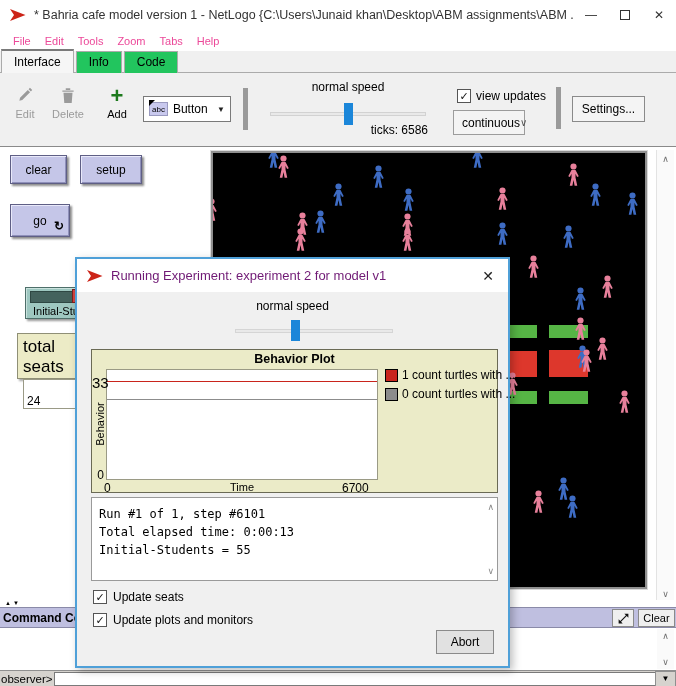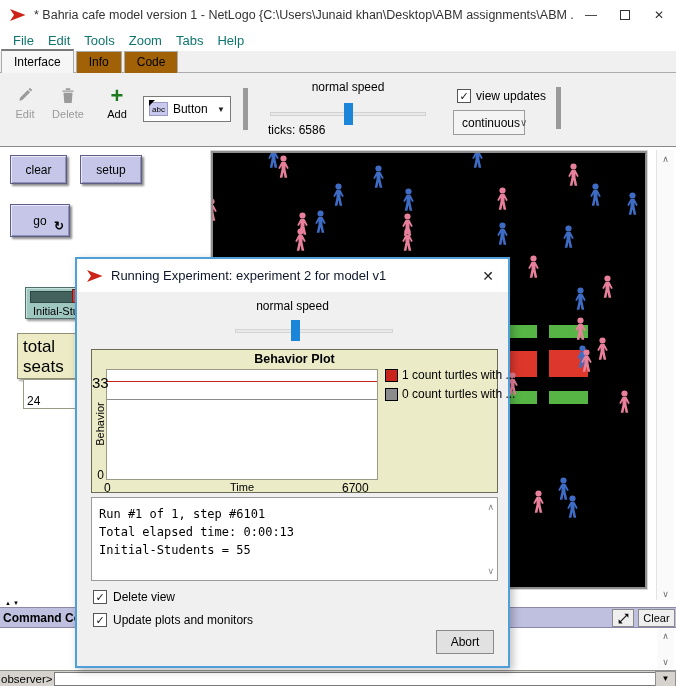--- a/index.html
+++ b/index.html
@@ -9,42 +9,42 @@
   
   .titlebar { position:absolute; left:0; top:0; width:676px; height:30px; background:#fff; display:flex; align-items:center; }
   .flag-icon { margin:0 7px 0 9px; }
   .title-text { font-size:12.5px; color:#333; white-space:nowrap; overflow:hidden; flex:1; }
   .win-btns { display:flex; align-items:center; height:100%; }
   .win-btn { width:34px; height:30px; display:flex; align-items:center; justify-content:center; color:#333; font-size:12px; }
   .max-box { width:10px; height:10px; border:1px solid #333; }
 
   
   .menubar { position:absolute; left:0; top:30px; width:676px; height:21px; background:#fff; display:flex; align-items:center; padding-left:6px; }
-  .menu-item { font-size:13px; padding:2px 7px; color:#0f766e; }
+  .menu-item { font-size:11px; padding:2px 7px; color:#ec4899; }
 
   
   .tabstrip { position:absolute; left:0; top:51px; width:676px; height:22px; background:#f0f0f0; border-bottom:1px solid #ababab; display:flex; align-items:flex-end; padding-left:1px; }
-  .tab { font-size:12px; padding:3px 12px 4px; border:1px solid #ababab; border-bottom:none; background:#a16207; margin-right:2px; position:relative; top:1px; }
+  .tab { font-size:12px; padding:3px 12px 4px; border:1px solid #ababab; border-bottom:none; background:#22c55e; margin-right:2px; position:relative; top:1px; }
   .tab.active { background:#f6f6f6; border-top:2px solid #7a7a7a; padding-top:4px; z-index:2; }
 
   
   .toolbar { position:absolute; left:0; top:73px; width:676px; height:74px; background:#f0f0f0; border-bottom:1px solid #8a8a8a; }
   .tool-btn { position:absolute; text-align:center; color:#9a9a9a; font-size:11px; }
   .tool-btn .glyph { display:block; height:22px; }
   .tool-add { color:#000; }
   .plus { color:#1d7a1d; font-size:22px; font-weight:bold; line-height:20px; }
   .widget-combo { position:absolute; left:143px; top:23px; width:88px; height:26px; background:#fff; border:1px solid #7a7a7a; display:flex; align-items:center; padding:0 5px; }
   .abc-chip { background:#c9c9ee; border:1px solid #9a9ac0; font-size:8px; padding:2px 2px 1px; margin-right:5px; position:relative; }
   .abc-chip::before { content:""; position:absolute; left:-1px; top:-3px; border:3px solid transparent; border-top-color:#000; border-left-color:#000; }
   .combo-caret { margin-left:auto; font-size:8px; color:#222; }
   .tb-sep { position:absolute; width:5px; height:42px; background:#9a9a9a; }
   .speed-label { position:absolute; left:268px; top:7px; width:160px; text-align:center; font-size:12px; }
   .speed-track { position:absolute; left:270px; top:39px; width:156px; height:4px; background:#e9e9e9; border:1px solid #d2d2d2; }
   .speed-thumb { position:absolute; width:9px; height:22px; background:#1b86d9; }
-  .ticks-label { position:absolute; left:268px; top:50px; width:160px; text-align:left; font-size:12px; }
+  .ticks-label { position:absolute; left:268px; top:50px; width:160px; text-align:right; font-size:12px; }
   .chk { display:inline-block; width:14px; height:14px; background:#fff; border:1px solid #555; text-align:center; line-height:13px; font-size:11px; color:#111; }
   .view-updates { position:absolute; left:457px; top:16px; display:flex; align-items:center; gap:5px; font-size:12px; }
   .cont-combo { position:absolute; left:453px; top:37px; width:72px; height:25px; background:#f4f4f4; border:1px solid #9c9c9c; display:flex; align-items:center; padding:0 8px; font-size:12px; }
   .settings-btn { position:absolute; left:572px; top:23px; width:73px; height:26px; background:#f4f4f4; border:1px solid #8a8a8a; font-size:12px; display:flex; align-items:center; justify-content:center; }
 
   
   .interface { position:absolute; left:0; top:148px; width:676px; height:459px; background:#fff; }
 
   .nl-btn { position:absolute; background:#c5c6e8; border:1px solid #5f5f85; box-shadow:inset 1px 1px 0 #e9e9fa, inset -1px -1px 0 #8f90ba, 2px 2px 2px rgba(0,0,0,.45); display:flex; align-items:center; justify-content:center; font-size:12px; color:#000; }
   .forever-glyph { position:absolute; right:5px; bottom:3px; font-size:12px; font-weight:bold; }
@@ -79,21 +79,21 @@
   .cc-scroll { position:absolute; left:657px; top:1px; width:17px; height:40px; background:#fafafa; }
   .cc-scroll .arr { position:absolute; left:0; width:100%; text-align:center; color:#707070; font-size:9px; }
   .cc-prompt { position:absolute; left:0; top:522px; width:676px; height:16px; background:#d6d3ce; border-top:1px solid #8f8f8f; display:flex; align-items:center; }
   .prompt-label { font-size:11.5px; padding:0 2px 0 1px; white-space:nowrap; }
   .prompt-input { flex:1; height:14px; background:#fff; border:1px solid #7a7a7a; border-right:none; font-size:11px; padding:0 3px; font-family:"Liberation Sans",sans-serif; }
   .prompt-drop { width:21px; height:16px; background:#d6d3ce; border:1px solid #8f8f8f; font-size:8px; display:flex; align-items:center; justify-content:center; }
 
   
   .dialog { position:absolute; left:75px; top:257px; width:435px; height:411px; background:#f0f0f0; border:2px solid #4fa0d8; z-index:50; box-shadow:3px 3px 8px rgba(0,0,0,.25); }
   .dlg-titlebar { position:absolute; left:0; top:0; width:100%; height:33px; background:#fff; display:flex; align-items:center; }
-  .dlg-title { font-size:13px; color:#0f172a; }
+  .dlg-title { font-size:13px; color:#701a75; }
   .dlg-close { margin-left:auto; padding:0 14px; font-size:14px; color:#222; }
   .dlg-speed-label { position:absolute; left:0; top:40px; width:100%; text-align:center; font-size:12px; }
   .dlg-track { position:absolute; left:158px; top:70px; width:158px; height:4px; background:#e9e9e9; border:1px solid #d5d5d5; }
   .dlg-thumb { position:absolute; left:214px; top:61px; width:9px; height:21px; background:#1b86d9; }
 
   .plot-panel { position:absolute; left:14px; top:90px; width:407px; height:144px; background:#ebebc8; border:1px solid #6a6a55; }
   .plot-title { position:absolute; left:0; top:2px; width:100%; text-align:center; font-weight:bold; font-size:12.5px; }
   .plot-area { position:absolute; left:14px; top:19px; width:272px; height:111px; background:#fff; border:1px solid #9a9a85; }
   .plot-line { position:absolute; left:0; width:100%; height:1px; }
   .ytick-top { position:absolute; left:0; top:24px; width:12px; text-align:left; font-size:15px; }
@@ -198,20 +198,21 @@
     <div class="ticks-label">ticks: 6586</div>
     <div class="view-updates">
       <span class="chk">✓</span>
       <span>view updates</span>
     </div>
     <div class="cont-combo">
       <span>continuous</span>
       <span class="combo-caret" style="font-size:10px;color:#555;">∨</span>
     </div>
     <div class="tb-sep" style="left:556px; top:14px;"></div>
+    <div class="settings-btn">Settings...</div>
   </div>
 
   <div class="interface">
     <div class="nl-btn" style="left:10px; top:7px; width:57px; height:29px;">clear</div>
     <div class="nl-btn" style="left:80px; top:7px; width:62px; height:29px;">setup</div>
     <div class="nl-btn" style="left:10px; top:56px; width:60px; height:33px;">
       <span>go</span>
       <span class="forever-glyph">↻</span>
     </div>
 
@@ -395,21 +396,21 @@
           <div class="log-line">Run #1 of 1, step #6101</div>
           <div class="log-line">Total elapsed time: 0:00:13</div>
           <div class="log-line">Initial-Students = 55</div>
         </div>
       <div class="log-arr-up">∧</div>
       <div class="log-arr-dn">∨</div>
     </div>
 
     <div class="dlg-check" style="top:331px;">
       <span class="chk">✓</span>
-      <span>Delete view</span>
+      <span>Update seats</span>
     </div>
     <div class="dlg-check" style="top:354px;">
       <span class="chk">✓</span>
       <span>Update plots and monitors</span>
     </div>
     <div class="abort-btn">Abort</div>
   </div>
 
 </div>
 

